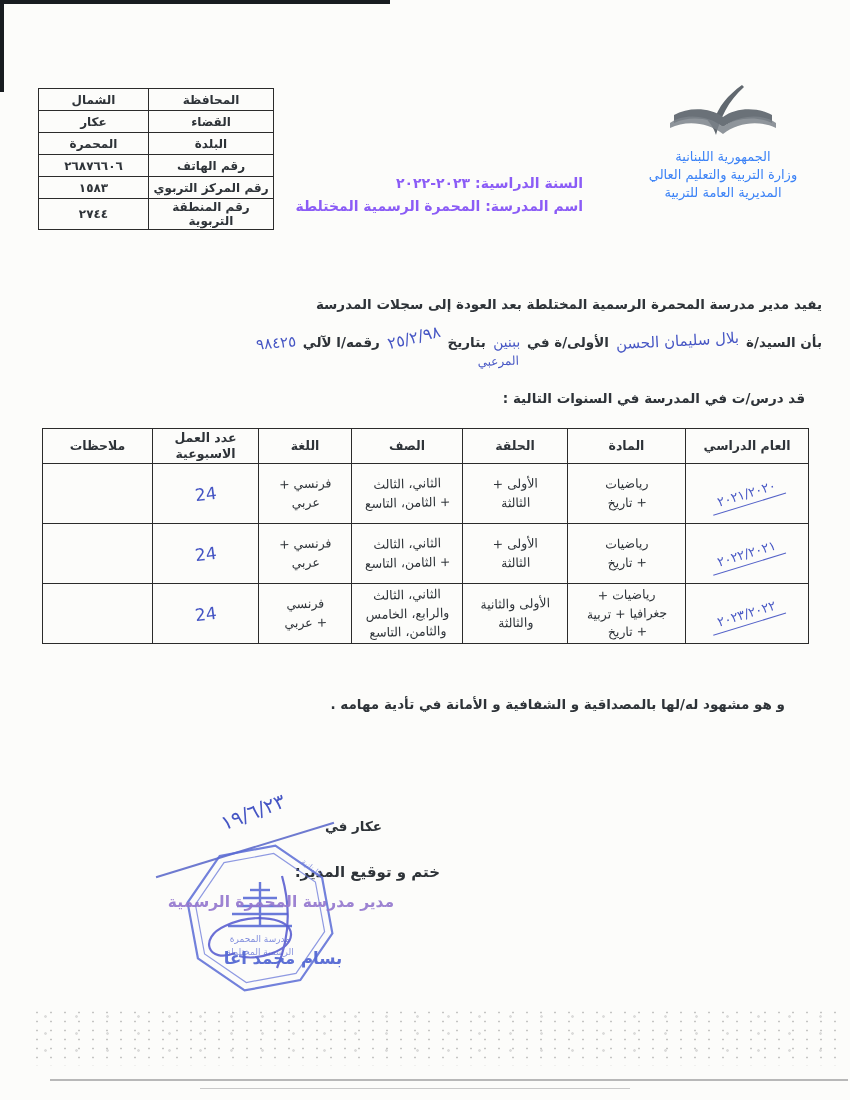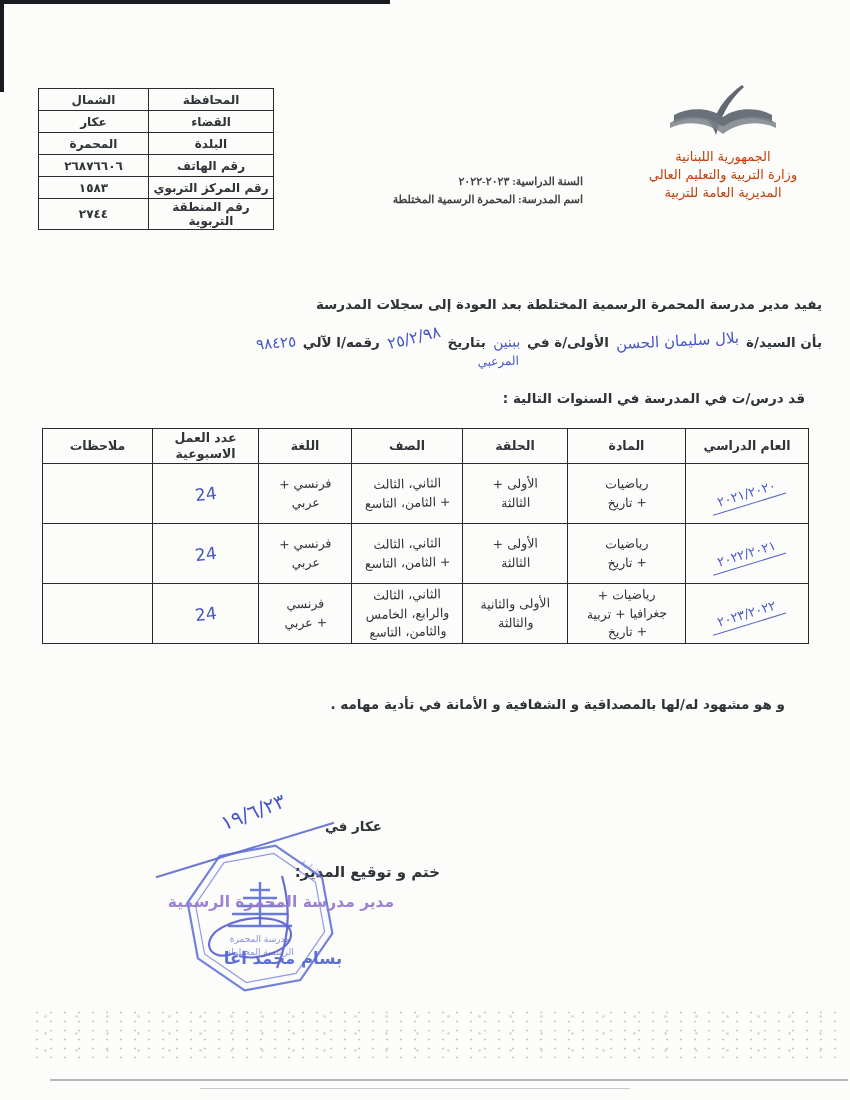--- a/index.html
+++ b/index.html
@@ -12,24 +12,24 @@
   .edge-left{left:0;top:0;width:4px;height:92px;background:#181c20;}
   .noise-band{left:30px;top:1008px;width:810px;height:58px;opacity:.55;
     background-image:
       radial-gradient(circle, rgba(70,70,70,.55) .8px, transparent 1.2px),
       radial-gradient(circle, rgba(90,90,90,.35) 1.1px, transparent 1.6px);
     background-size:14px 9px, 31px 17px;}
   .scan-line1{left:50px;top:1079px;width:798px;height:2px;background:#ababab;opacity:.85;}
   .scan-line2{left:200px;top:1088px;width:430px;height:1px;background:#c9c9c9;}
   
   .gov-header{left:612px;top:84px;width:222px;text-align:center;}
-  .gov-lines{font-size:13px;line-height:1.38;color:#c2410c;margin-top:4px;}
+  .gov-lines{font-size:13px;line-height:1.38;color:#3b82f6;margin-top:4px;}
   
   .cert-title{right:247px;top:126px;font-size:15.5px;font-weight:bold;letter-spacing:.2px;}
-  .cert-meta{right:267px;top:172px;font-size:11px;font-weight:bold;line-height:1.65;color:#404040;font-family:Liberation Serif, serif;}
+  .cert-meta{right:267px;top:172px;font-size:14px;font-weight:bold;line-height:1.65;color:#8b5cf6;}
   .cert-meta .val{font-weight:bold;}
   
   .info-table{left:38px;top:88px;width:236px;border-collapse:collapse;direction:rtl;}
   .info-table td{border:1.4px solid #2b2b2b;font-size:12px;font-weight:bold;
                  text-align:center;padding:1px 3px;height:19px;color:#2e3338;}
   .info-table td.lbl{width:118px;}
   
   .body-line1{right:28px;top:296px;font-size:13.5px;}
   .body-line2{right:28px;top:334px;display:flex;align-items:flex-start;gap:7px;font-size:13.5px;}
   .body-line3{right:45px;top:390px;font-size:13.5px;}

